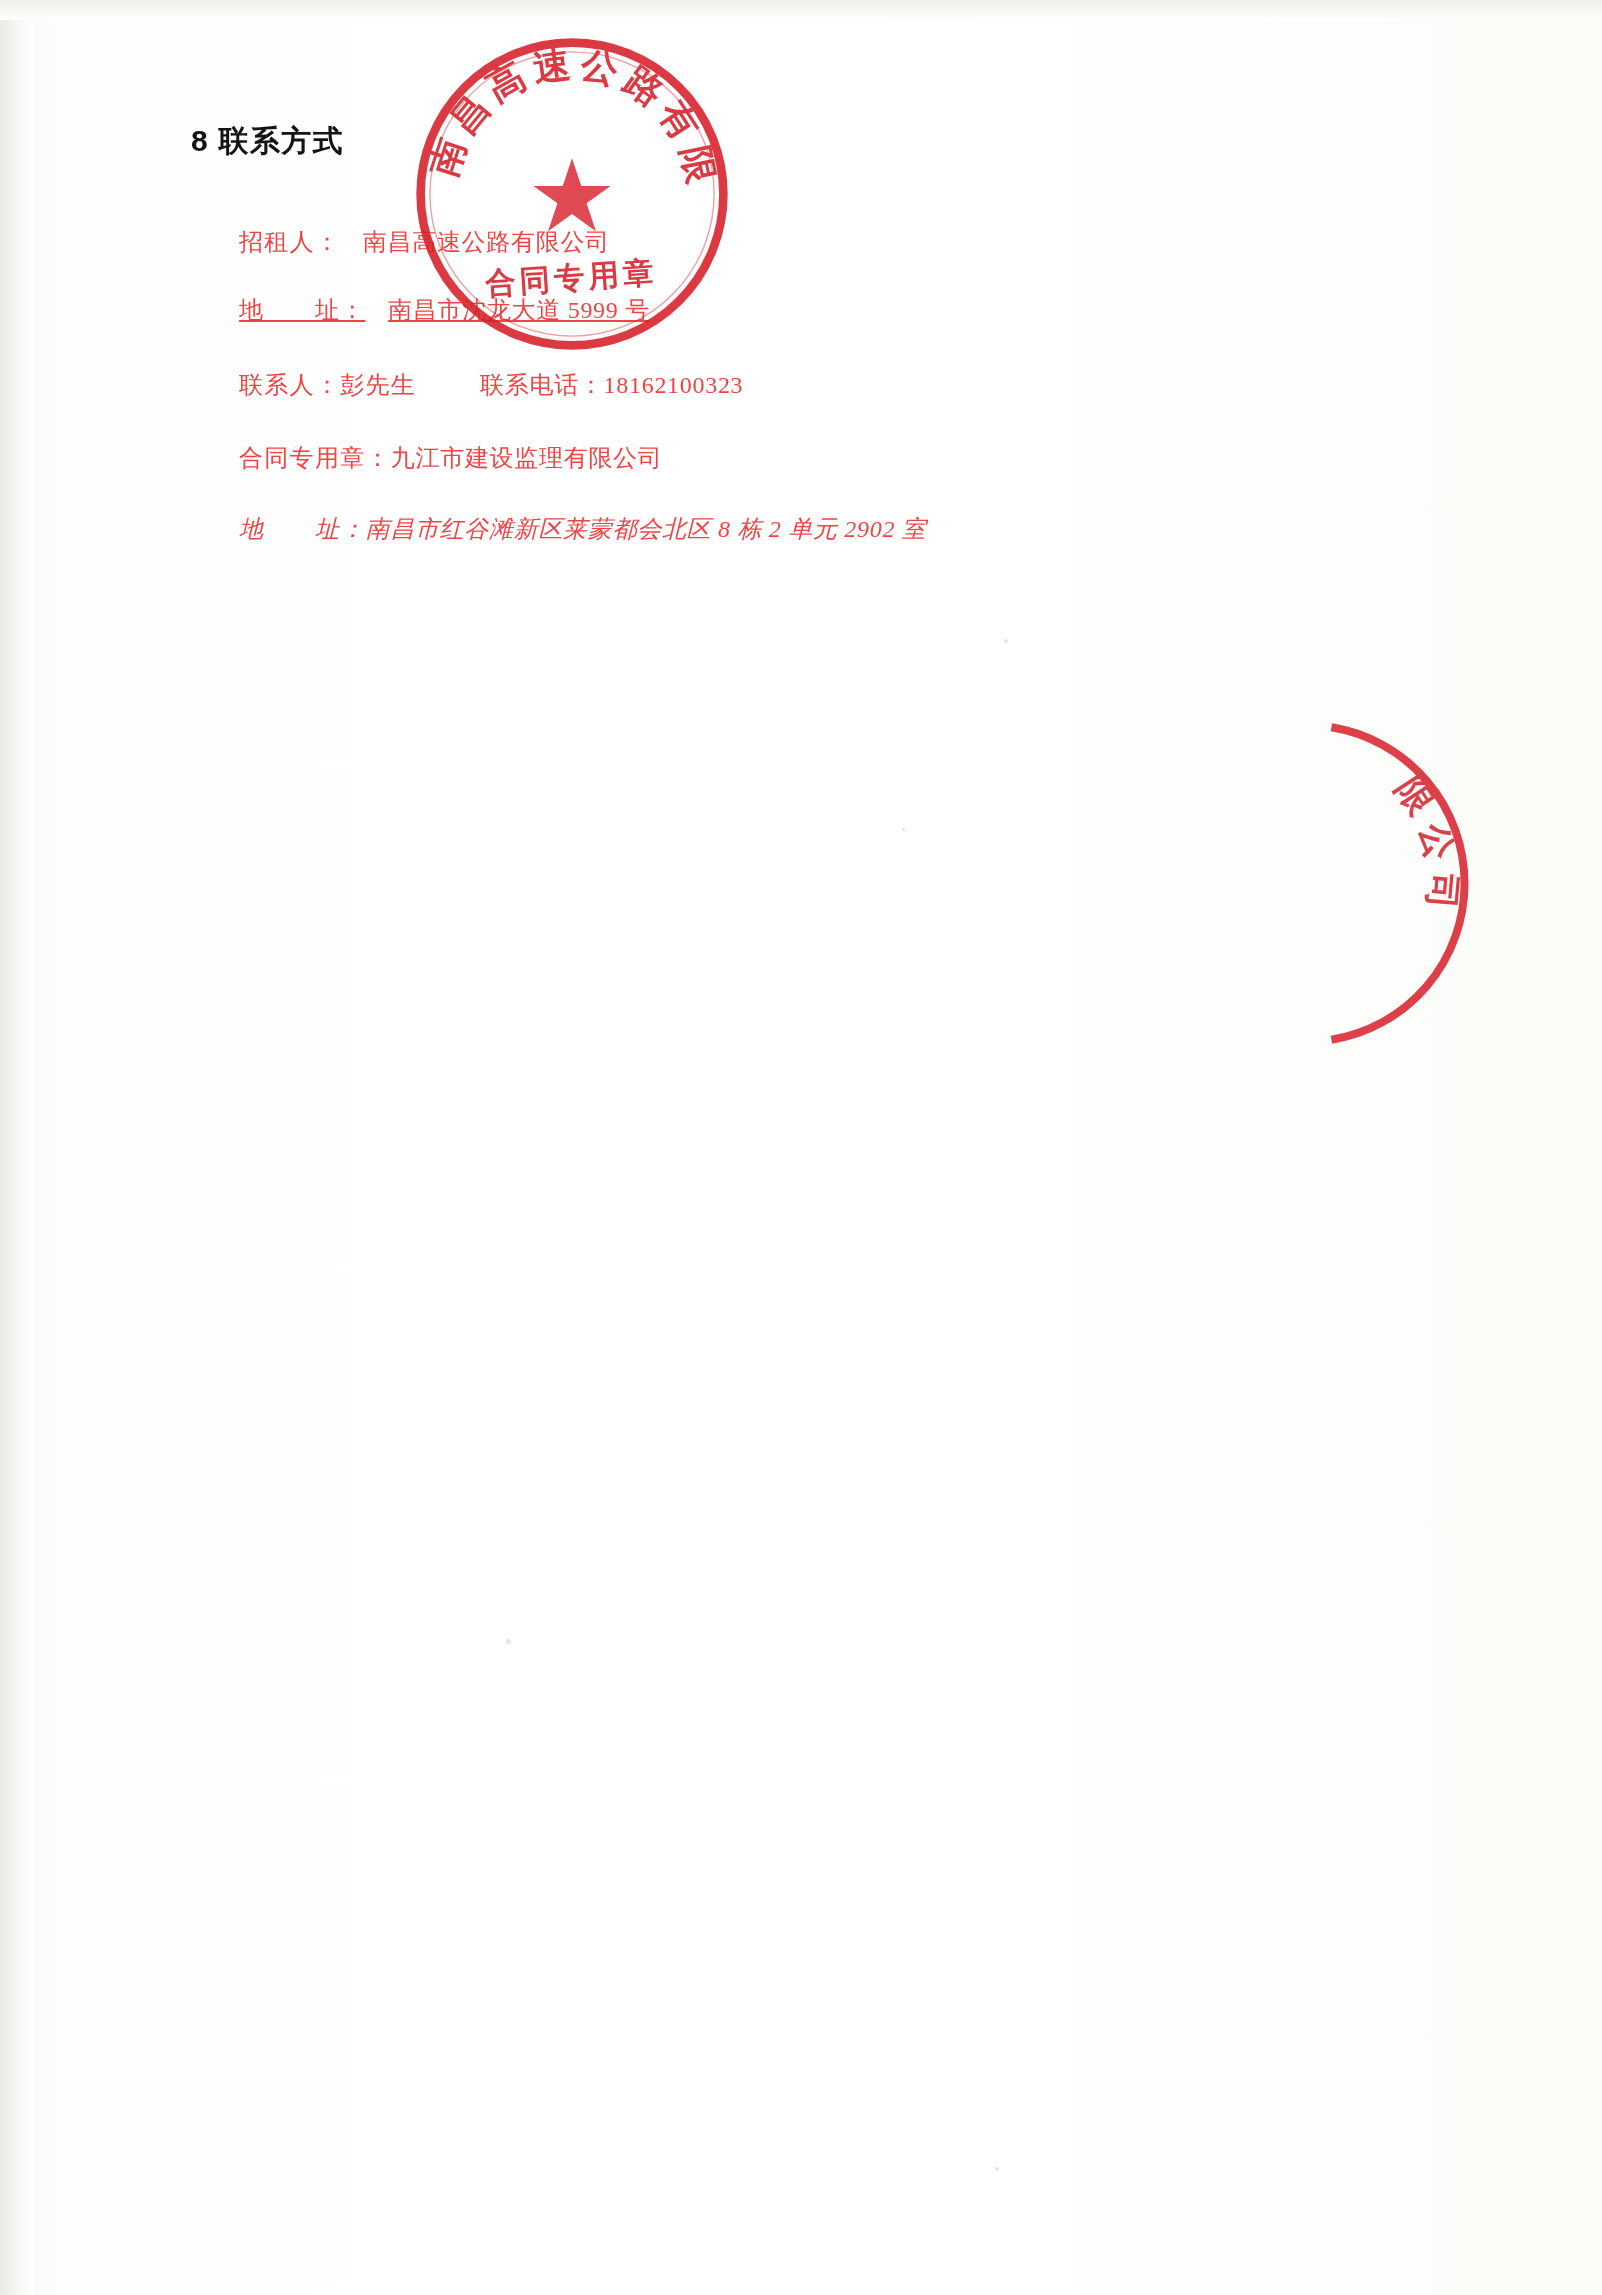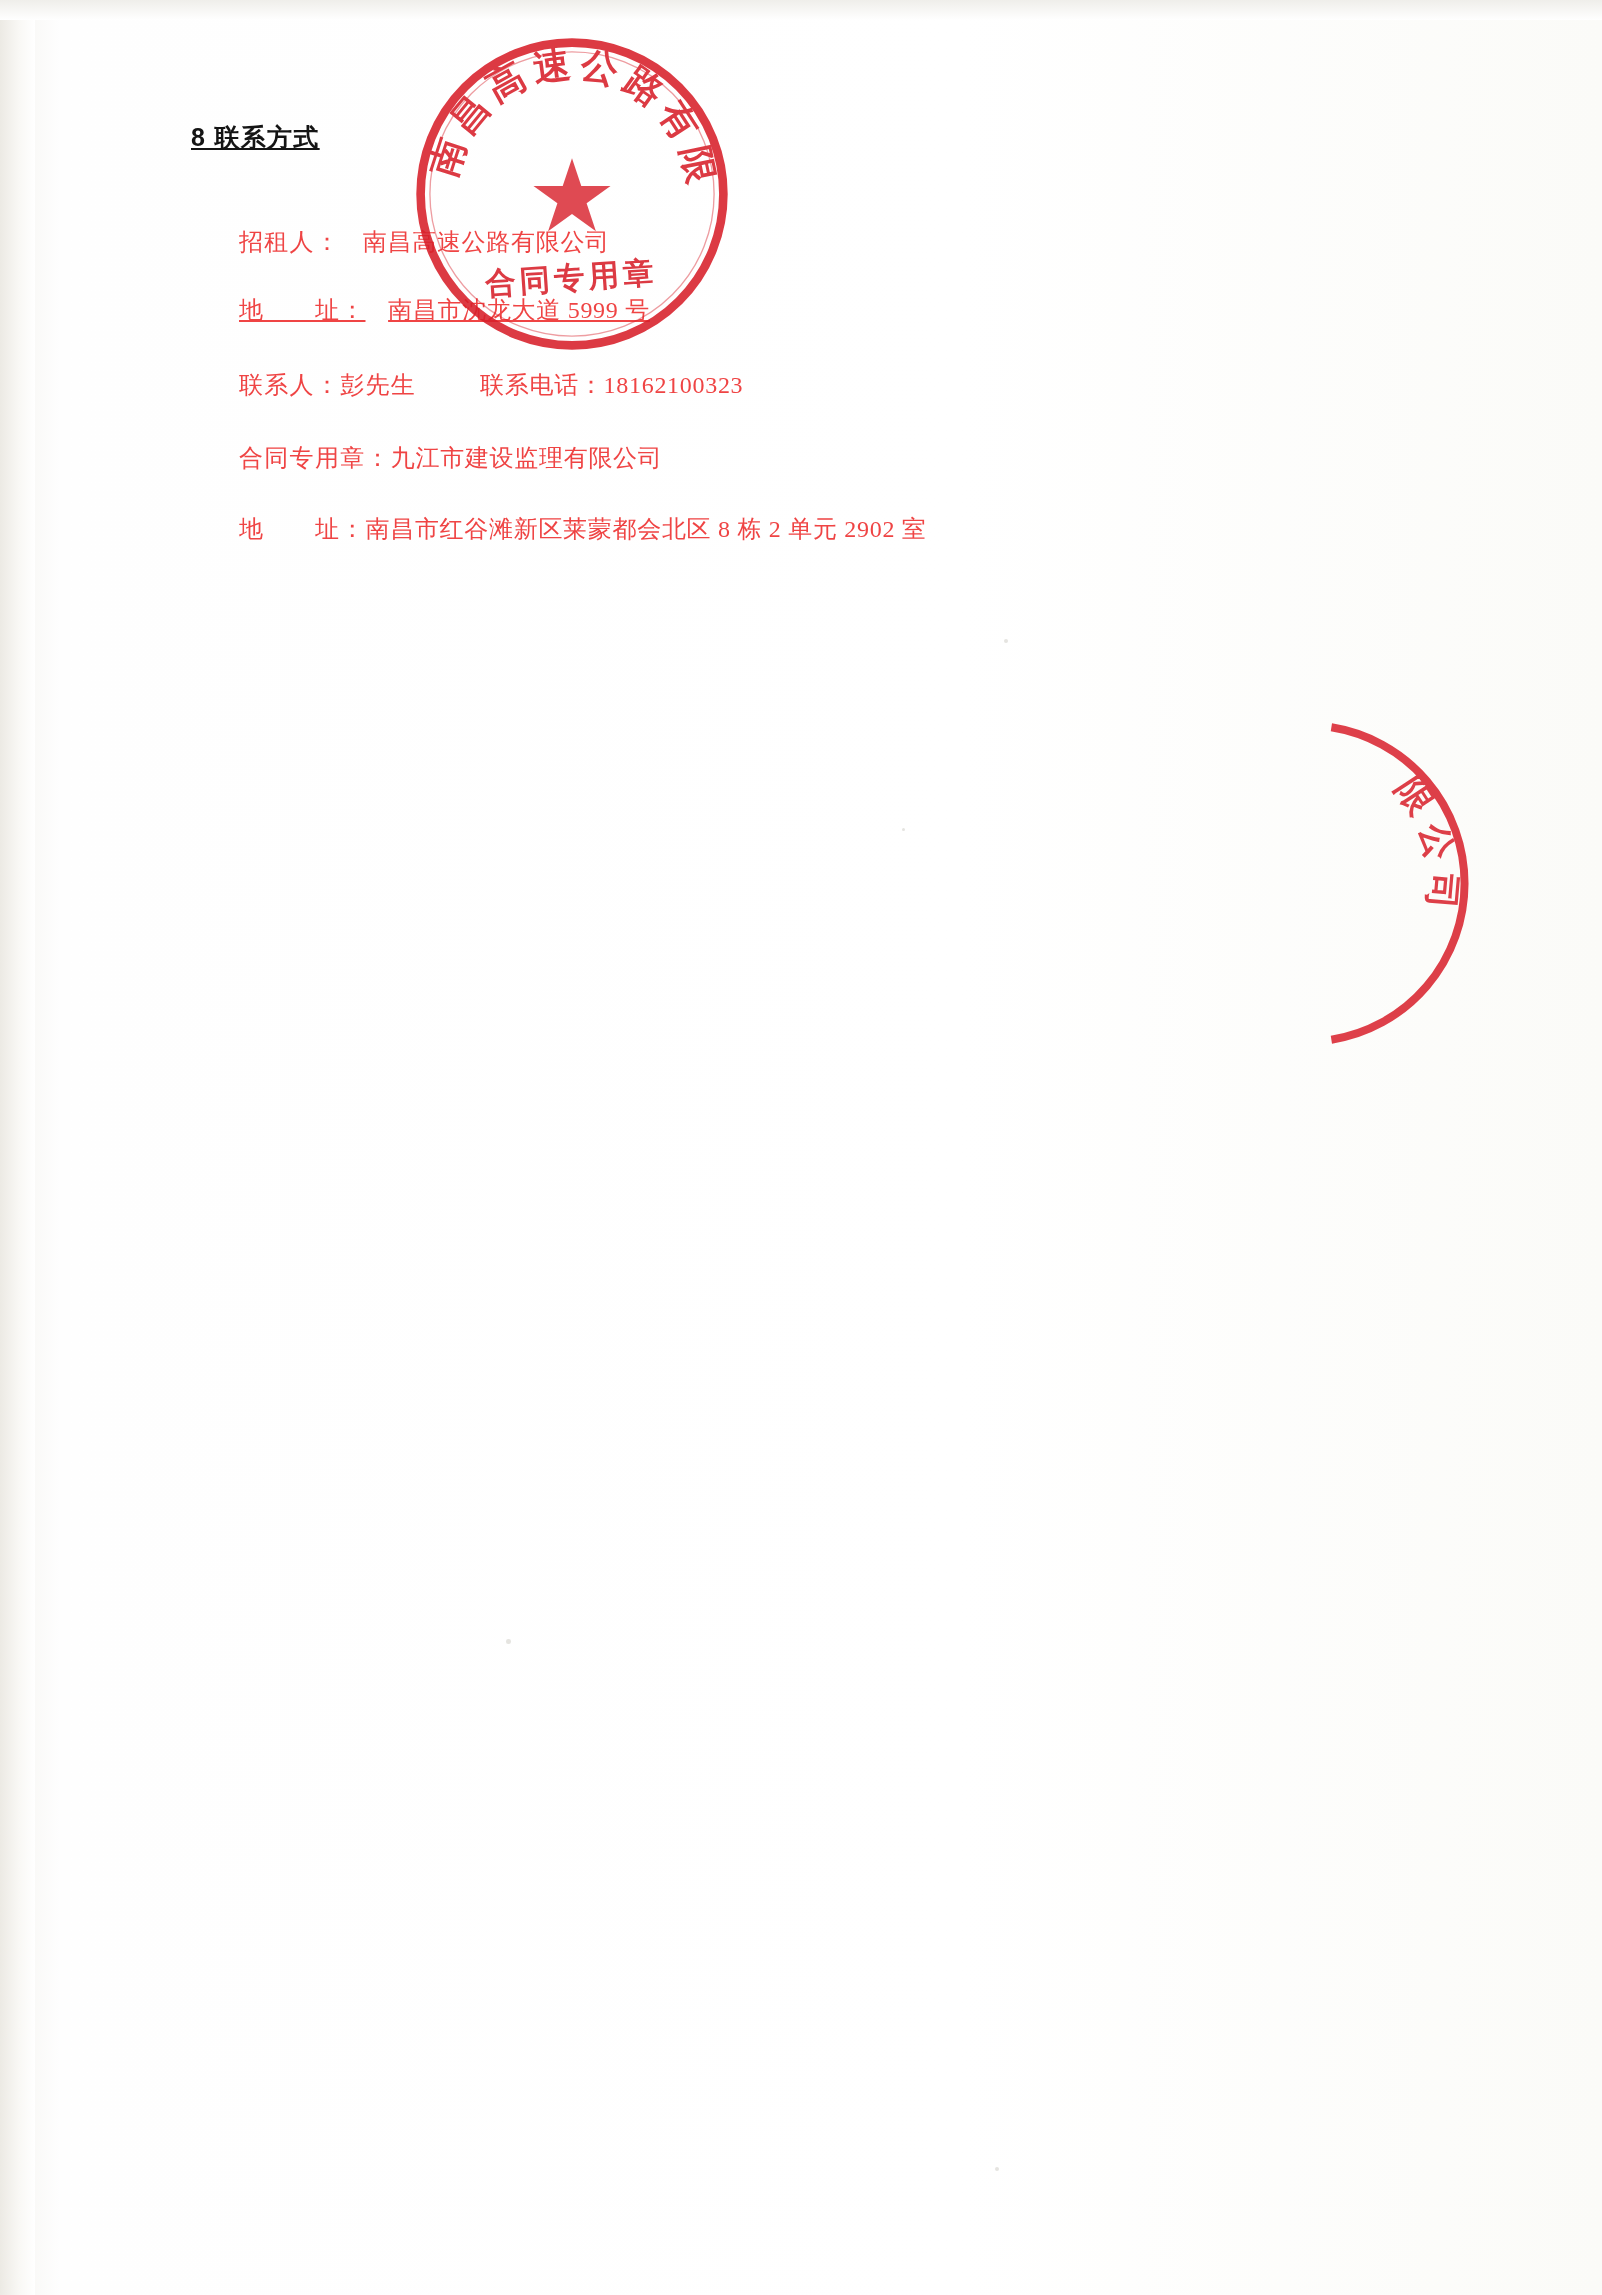--- a/index.html
+++ b/index.html
@@ -42,42 +42,41 @@
     left: 0; top: 0;
     width: 100%;
     height: 100%;
   }
   .heading {
     position: absolute;
     left: 191px;
     top: 121px;
     font-family: "Liberation Sans", sans-serif;
     font-weight: bold;
-    font-size: 25px;
+    font-size: 30px;
     letter-spacing: 1.3px;
     color: #141414;
     white-space: nowrap;
-    text-decoration: underline;
   }
   .line {
     position: absolute;
     font-family: "Liberation Serif", serif;
     font-size: 24px;
     color: #ef4444;
     white-space: nowrap;
     letter-spacing: 0.7px;
   }
   .line .lab {
     letter-spacing: 1.3px;
   }
   .l1 { left: 239px; top: 226px; }
   .l2 { left: 239px; top: 294px; text-decoration: underline; }
   .l3 { left: 239px; top: 369px; }
   .l4 { left: 239px; top: 442px; }
-  .l5 { left: 239px; top: 513px; }
+  .l5 { left: 239px; top: 513px; font-style: italic; }
   .l6 { left: 239px; top: 585px; }
 
   .gap-sm { display: inline-block; width: 22.6px; }
   .gap-md { display: inline-block; width: 40px; }
   .gap-lg { display: inline-block; width: 64px; }
 
   
   .seal-main {
     position: absolute;
     left: 406px;

